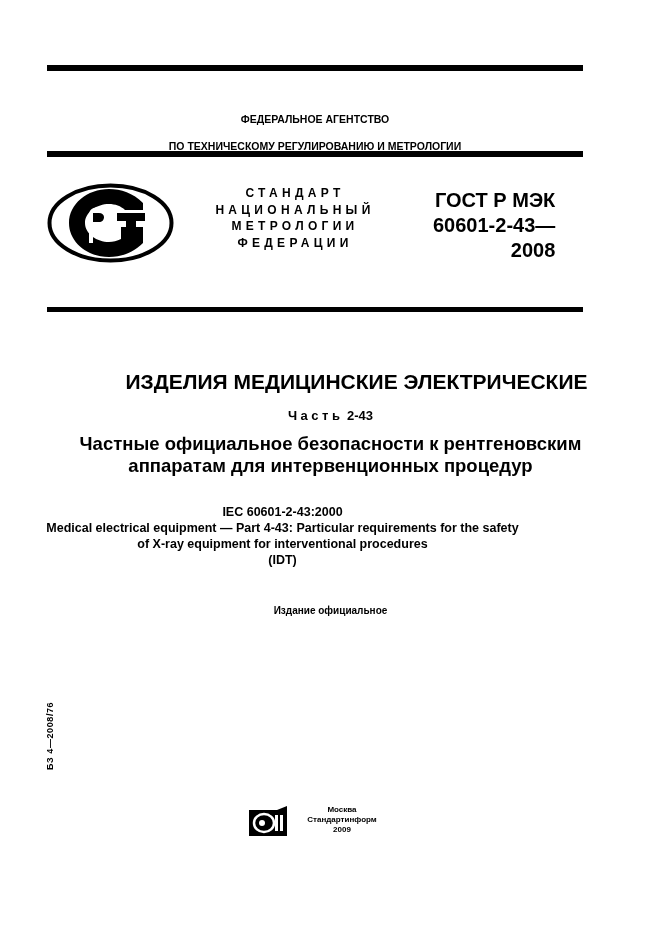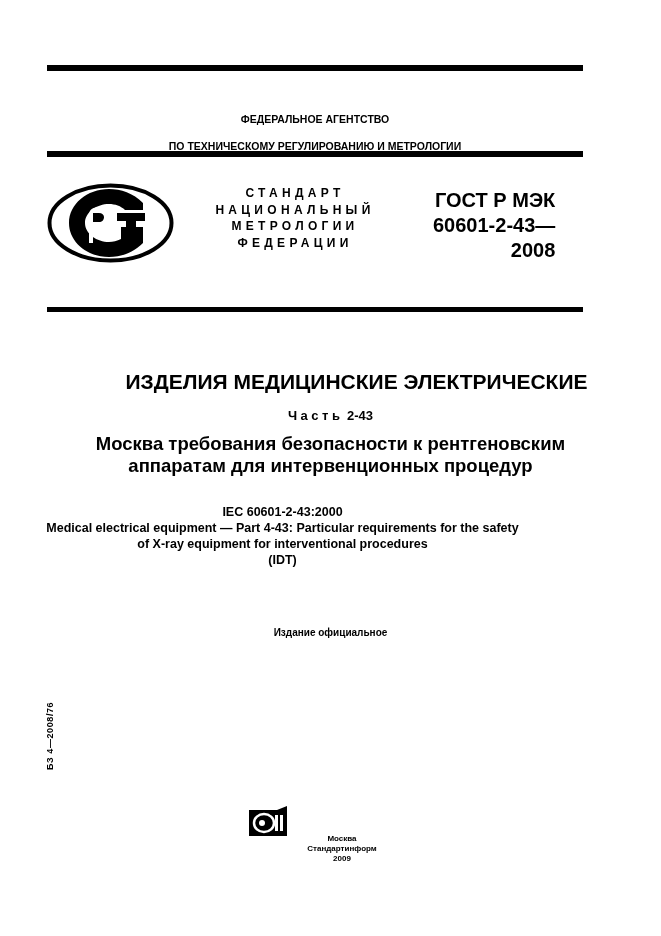--- a/index.html
+++ b/index.html
@@ -11,23 +11,23 @@
   .rule { position: absolute; left: 47px; width: 536px; background: #000; }
   .center { text-align: center; font-weight: bold; }
   .agency { left: 47px; width: 536px; font-size: 10.5px; font-weight: bold; text-align: center; margin-top: 20px; }
   .national { left: 200px; width: 190px; font-size: 12px; font-weight: bold; letter-spacing: 4.3px; text-align: center; line-height: 16.5px; }
   .gost { left: 433px; font-size: 20px; font-weight: bold; line-height: 25px; }
   .title1 { left: 0; width: 661px; top: 370px; font-size: 21px; padding-left: 26px; }
   .part { left: 0; width: 661px; top: 408px; font-size: 13px; }
   .part .spaced { letter-spacing: 3.5px; margin-top: 16px; }
   .title2 { left: 0; width: 661px; top: 433px; font-size: 18.5px; line-height: 22px; }
   .iec { left: 0; width: 565px; top: 504px; font-size: 12.5px; line-height: 16px; }
-  .official { left: 0; width: 661px; top: 627px; font-size: 10px; }
+  .official { left: 0; width: 661px; top: 605px; font-size: 10px; }
   .side { left: 45px; top: 770px; transform: rotate(-90deg); transform-origin: left top; font-size: 9px; font-weight: bold; white-space: nowrap; letter-spacing: 0.6px; }
-  .publisher { left: 292px; top: 834px; width: 100px; font-size: 8px; font-weight: bold; text-align: center; line-height: 10px; }
+  .publisher { left: 292px; top: 805px; width: 100px; font-size: 8px; font-weight: bold; text-align: center; line-height: 10px; }
 </style>
 </head>
 <body>
 
 <div class="rule" style="top:65px;height:6px;"></div>
 <div class="abs agency" style="top:93px;">ФЕДЕРАЛЬНОЕ АГЕНТСТВО</div>
 <div class="abs agency" style="top:120px;text-align:center;">ПО ТЕХНИЧЕСКОМУ РЕГУЛИРОВАНИЮ И МЕТРОЛОГИИ</div>
 <div class="rule" style="top:151px;height:6px;"></div>
 
 <div class="abs" style="left:47px;top:183px;">
@@ -58,21 +58,21 @@
 </div>
 
 <div class="rule" style="top:307px;height:5px;"></div>
 
 <div class="abs center title1">ИЗДЕЛИЯ МЕДИЦИНСКИЕ ЭЛЕКТРИЧЕСКИЕ</div>
 <div class="abs center part">
   <span class="spaced">Часть</span>
   <span>2-43</span>
 </div>
 <div class="abs center title2">
-  <div>Москва требования безопасности к рентгеновским</div>
+  <div>Частные официальное безопасности к рентгеновским</div>
   <div>аппаратам для интервенционных процедур</div>
 </div>
 
 <div class="abs center iec">
   <div>IEC 60601-2-43:2000</div>
   <div>Medical electrical equipment — Part 4-43: Particular requirements for the safety</div>
   <div>of X-ray equipment for interventional procedures</div>
   <div>(IDT)</div>
 </div>
 

